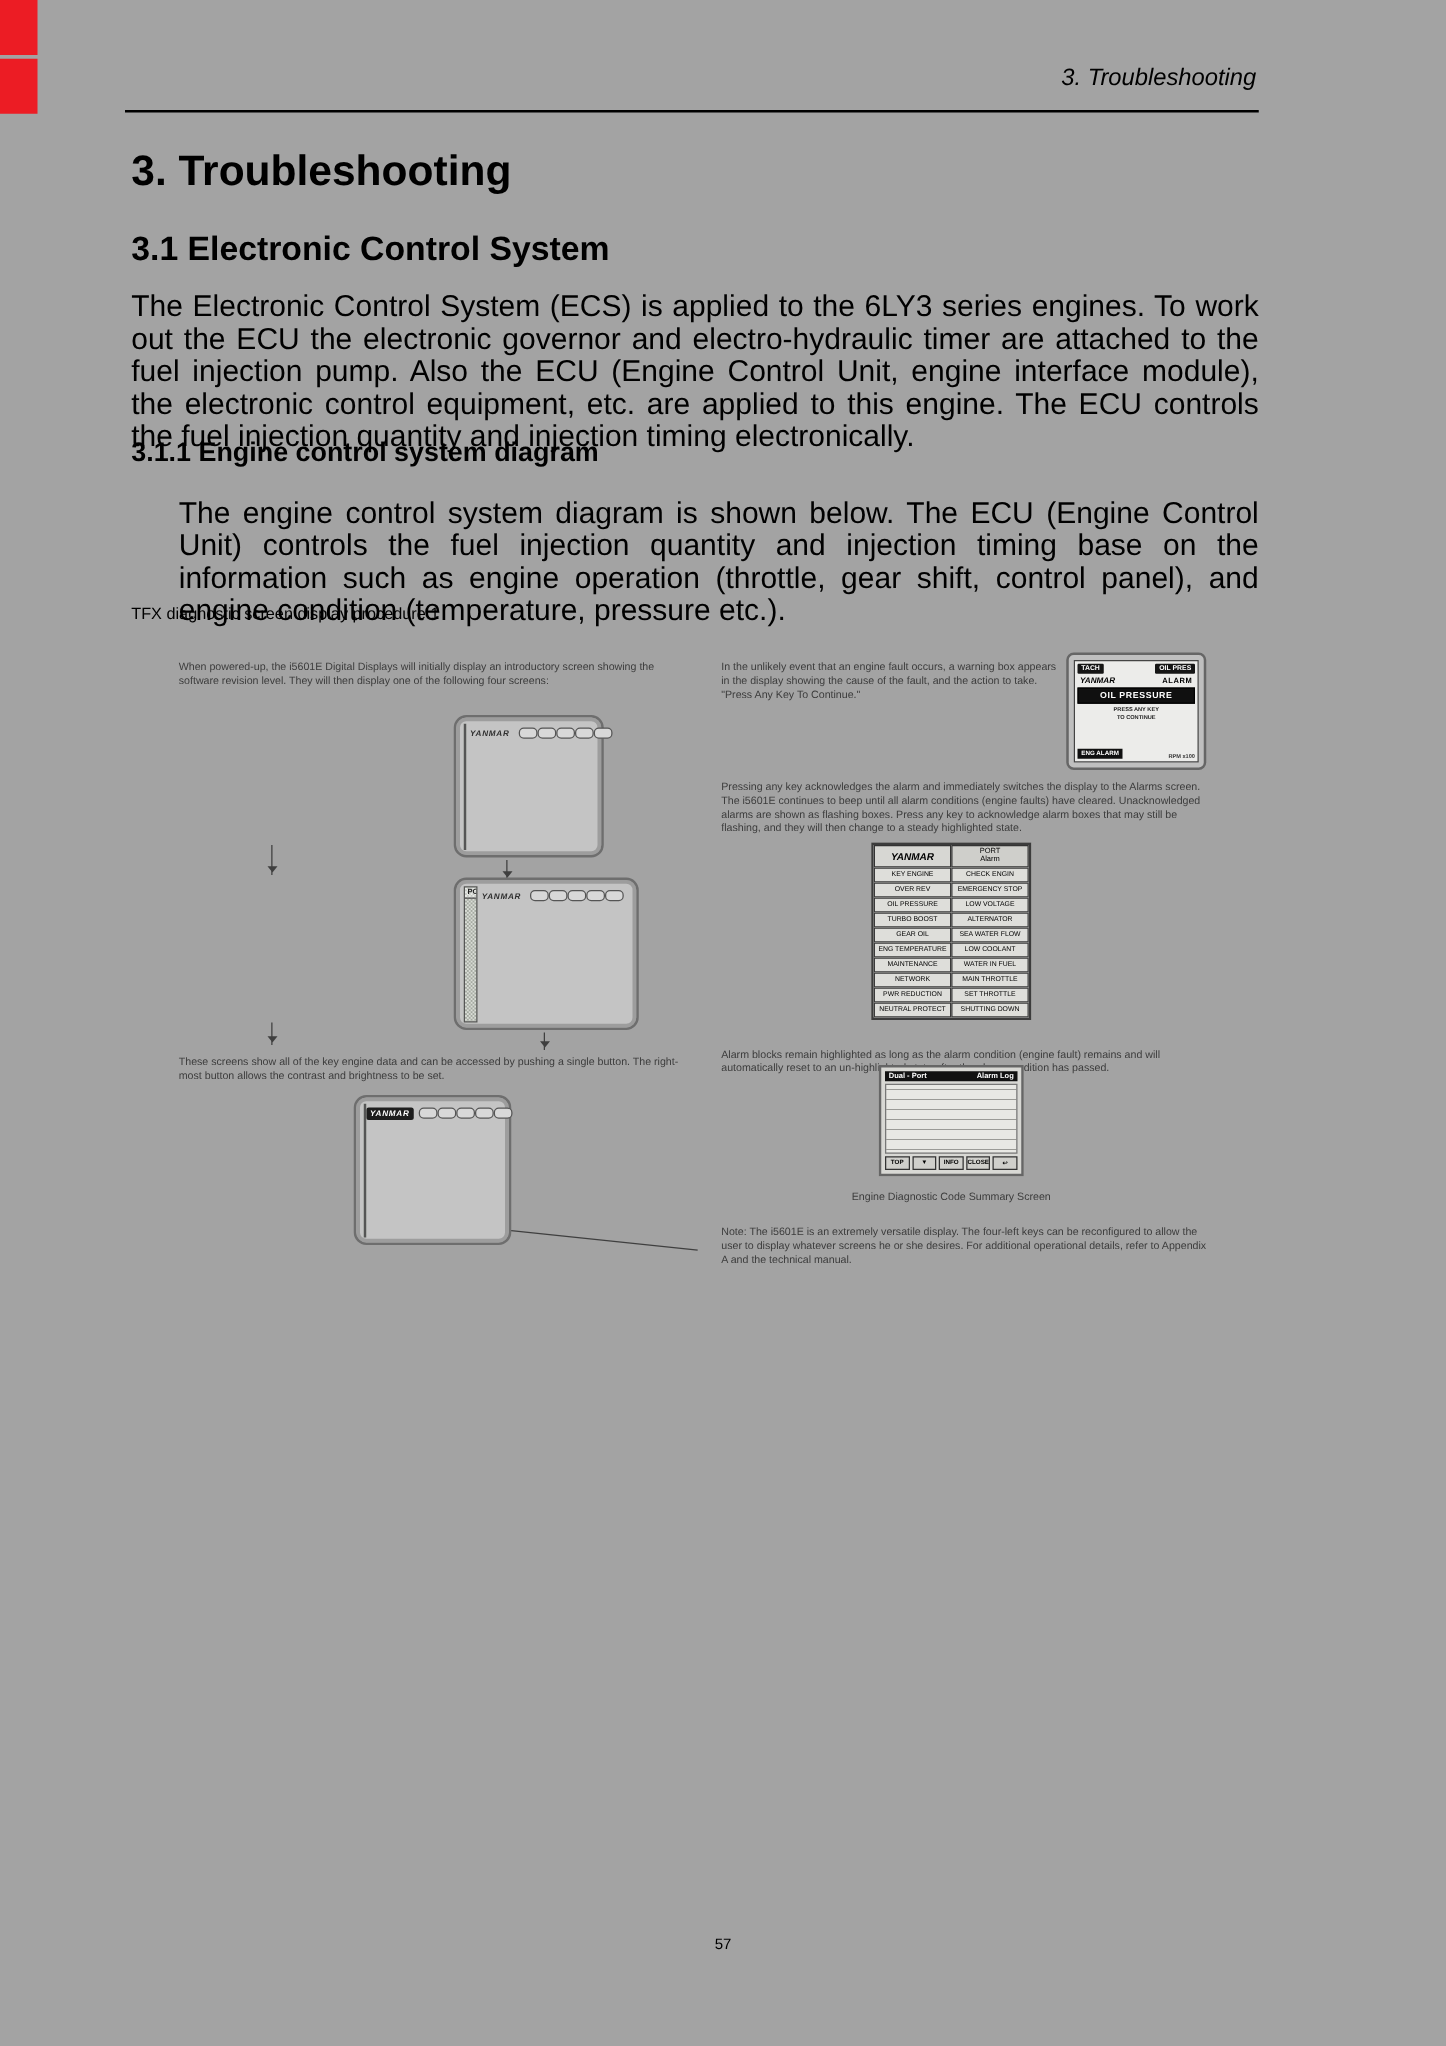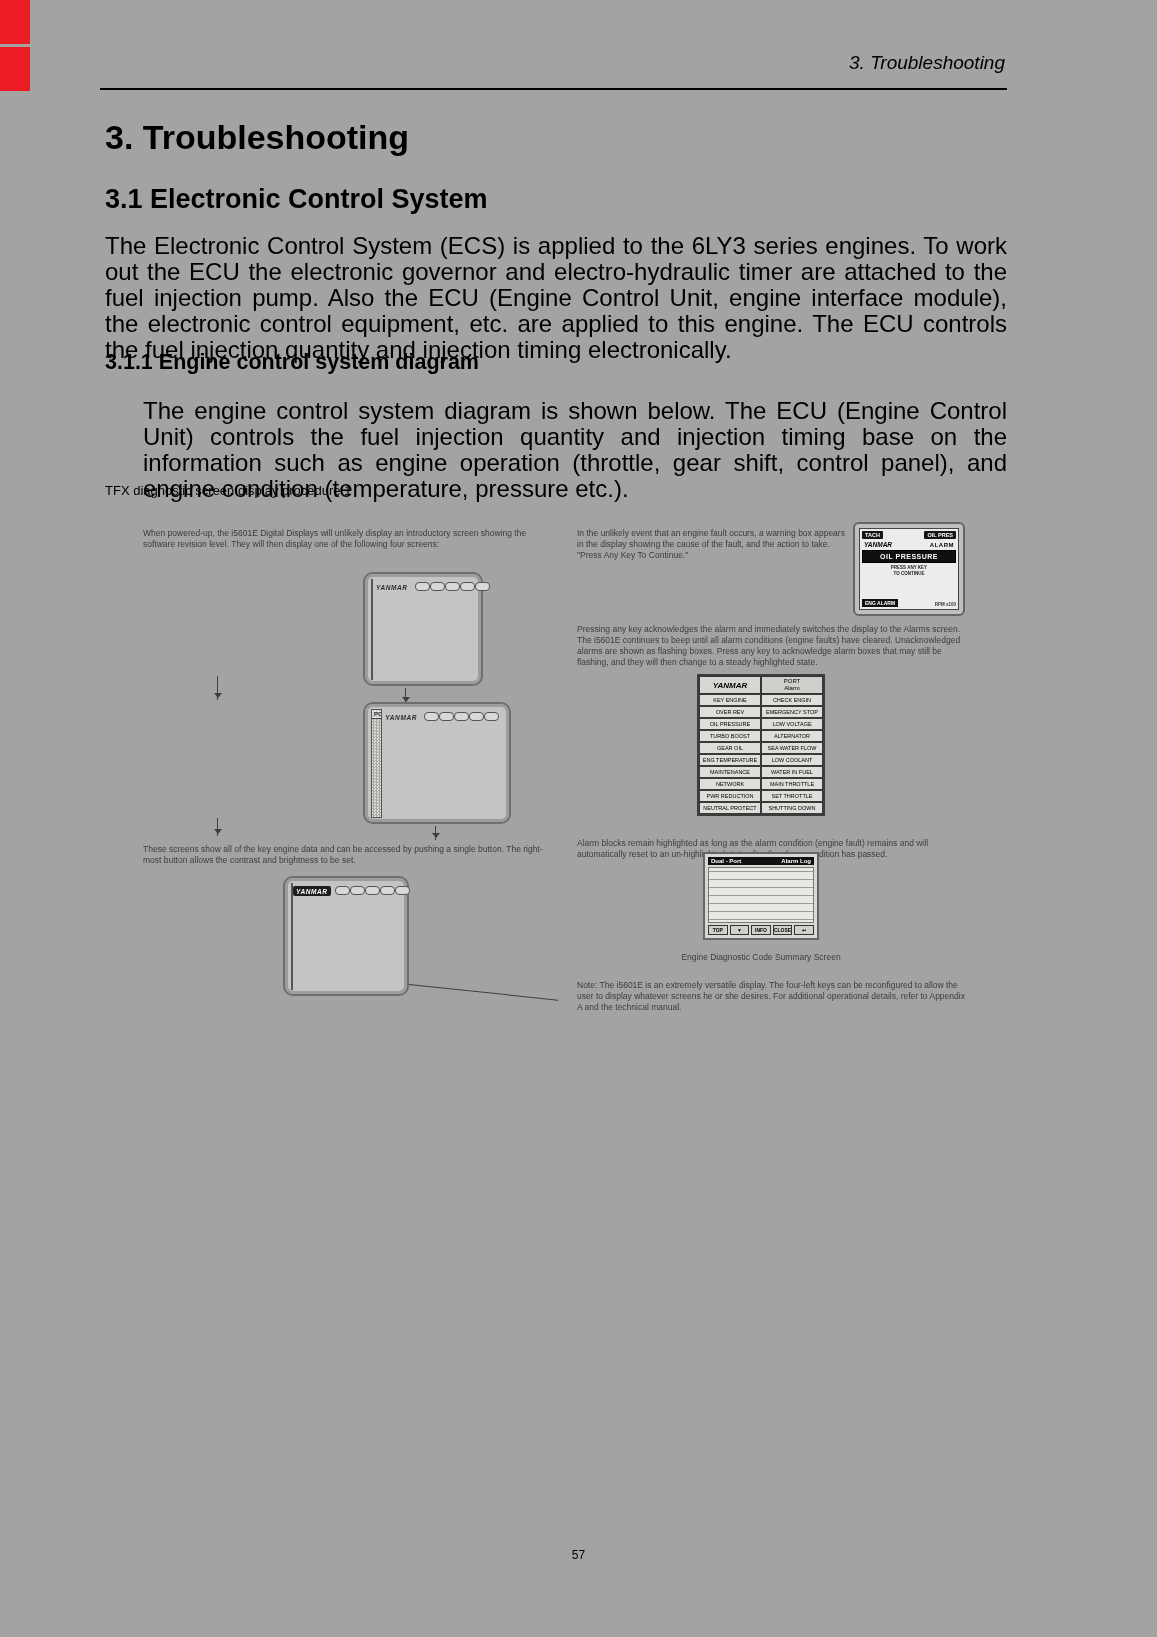--- a/index.html
+++ b/index.html
@@ -102,21 +102,21 @@
 
   <div class="h1">3.  Troubleshooting</div>
   <div class="h2">3.1 Electronic Control System</div>
   <div class="body-text b1">The Electronic Control System (ECS) is applied to the 6LY3 series engines. To work out the ECU the electronic governor and electro-hydraulic timer are attached to the fuel injection pump. Also the ECU (Engine Control Unit, engine interface module), the electronic control equipment, etc. are applied to this engine. The ECU controls the fuel injection quantity and injection timing electronically.</div>
   <div class="h3">3.1.1 Engine control system diagram</div>
   <div class="body-text b2">The engine control system diagram is shown below. The ECU (Engine Control Unit) controls the fuel injection quantity and injection timing base on the information such as engine operation (throttle, gear shift, control panel), and engine condition (temperature, pressure etc.).</div>
   <div class="tfx">TFX diagnostic screen display procedure 1</div>
 
   <div class="figure">
 
-    <div class="cap" style="left:38px;top:6px;width:392px;">When powered-up, the i5601E Digital Displays will unlikely display an introductory screen showing the software revision level. They will then display one of the following four screens:</div>
+    <div class="cap" style="left:38px;top:6px;width:392px;">When powered-up, the i5601E Digital Displays will initially display an introductory screen showing the software revision level. They will then display one of the following four screens:</div>
 
 
     <div class="device" style="left:258px;top:50px;width:120px;height:114px;">
       <div class="screen">
         <div class="scr-top">
           <span>PORT</span>
           <span>FUEL FLOW</span>
         </div>
         <div class="hsplit" style="top:40px;"></div>
         <div class="vsplit" style="left:52px;top:9px;"></div>

